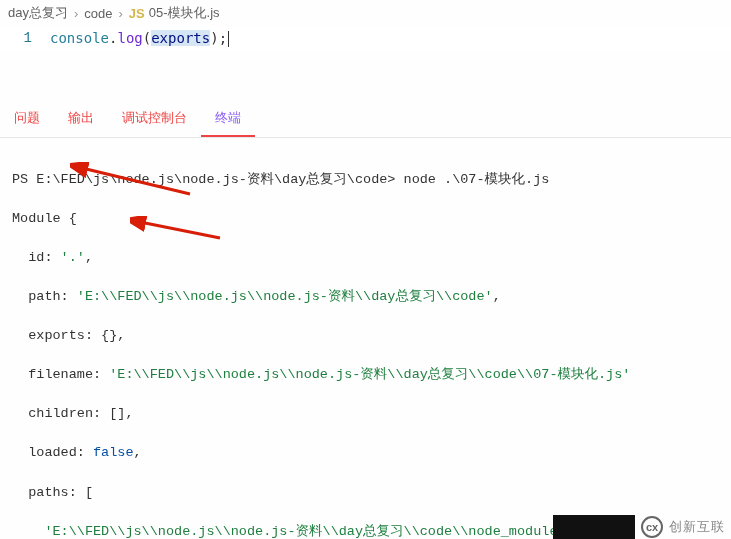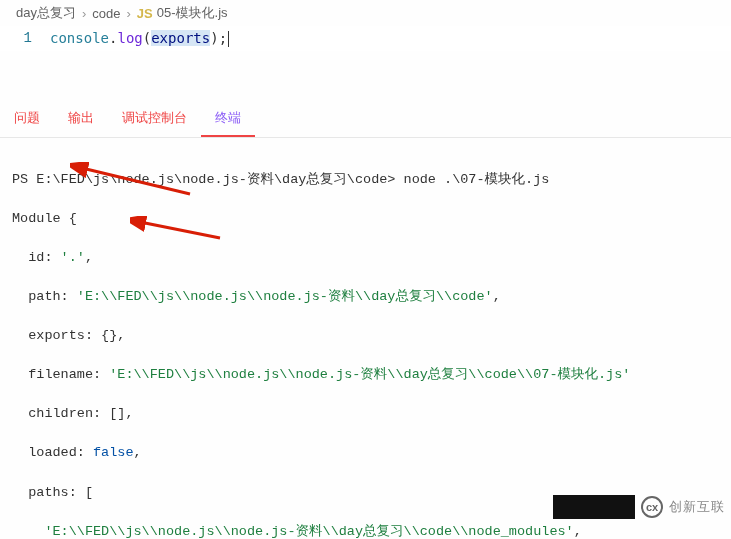--- a/index.html
+++ b/index.html
@@ -9,21 +9,21 @@
       background: #fefefe;
       color: #333;
       width: 731px;
       height: 539px;
       overflow: hidden;
       position: relative;
     }
     .breadcrumb {
       display: flex;
       align-items: center;
-      padding: 4px 16px;
+      padding: 4px 8px;
       font-size: 13px;
       color: #616161;
       font-family: -apple-system, "Segoe UI", sans-serif;
     }
     .breadcrumb-sep {
       margin: 0 6px;
       color: #999;
     }
     .breadcrumb-js {
       color: #d4b74c;
@@ -79,21 +79,21 @@
     .out-str { color: #1e7f3f; }
     .out-kw-false { color: #0451a5; }
     .out-link { color: #1e7f3f; }
     .arrow {
       position: absolute;
       pointer-events: none;
     }
     .watermark {
       position: absolute;
       right: 6px;
-      bottom: 20px;
+      bottom: 0;
       display: flex;
       align-items: center;
       gap: 6px;
       font-family: "Microsoft YaHei", sans-serif;
     }
     .watermark-badge {
       background: #111;
       color: #fff;
       width: 82px;
       height: 24px;

